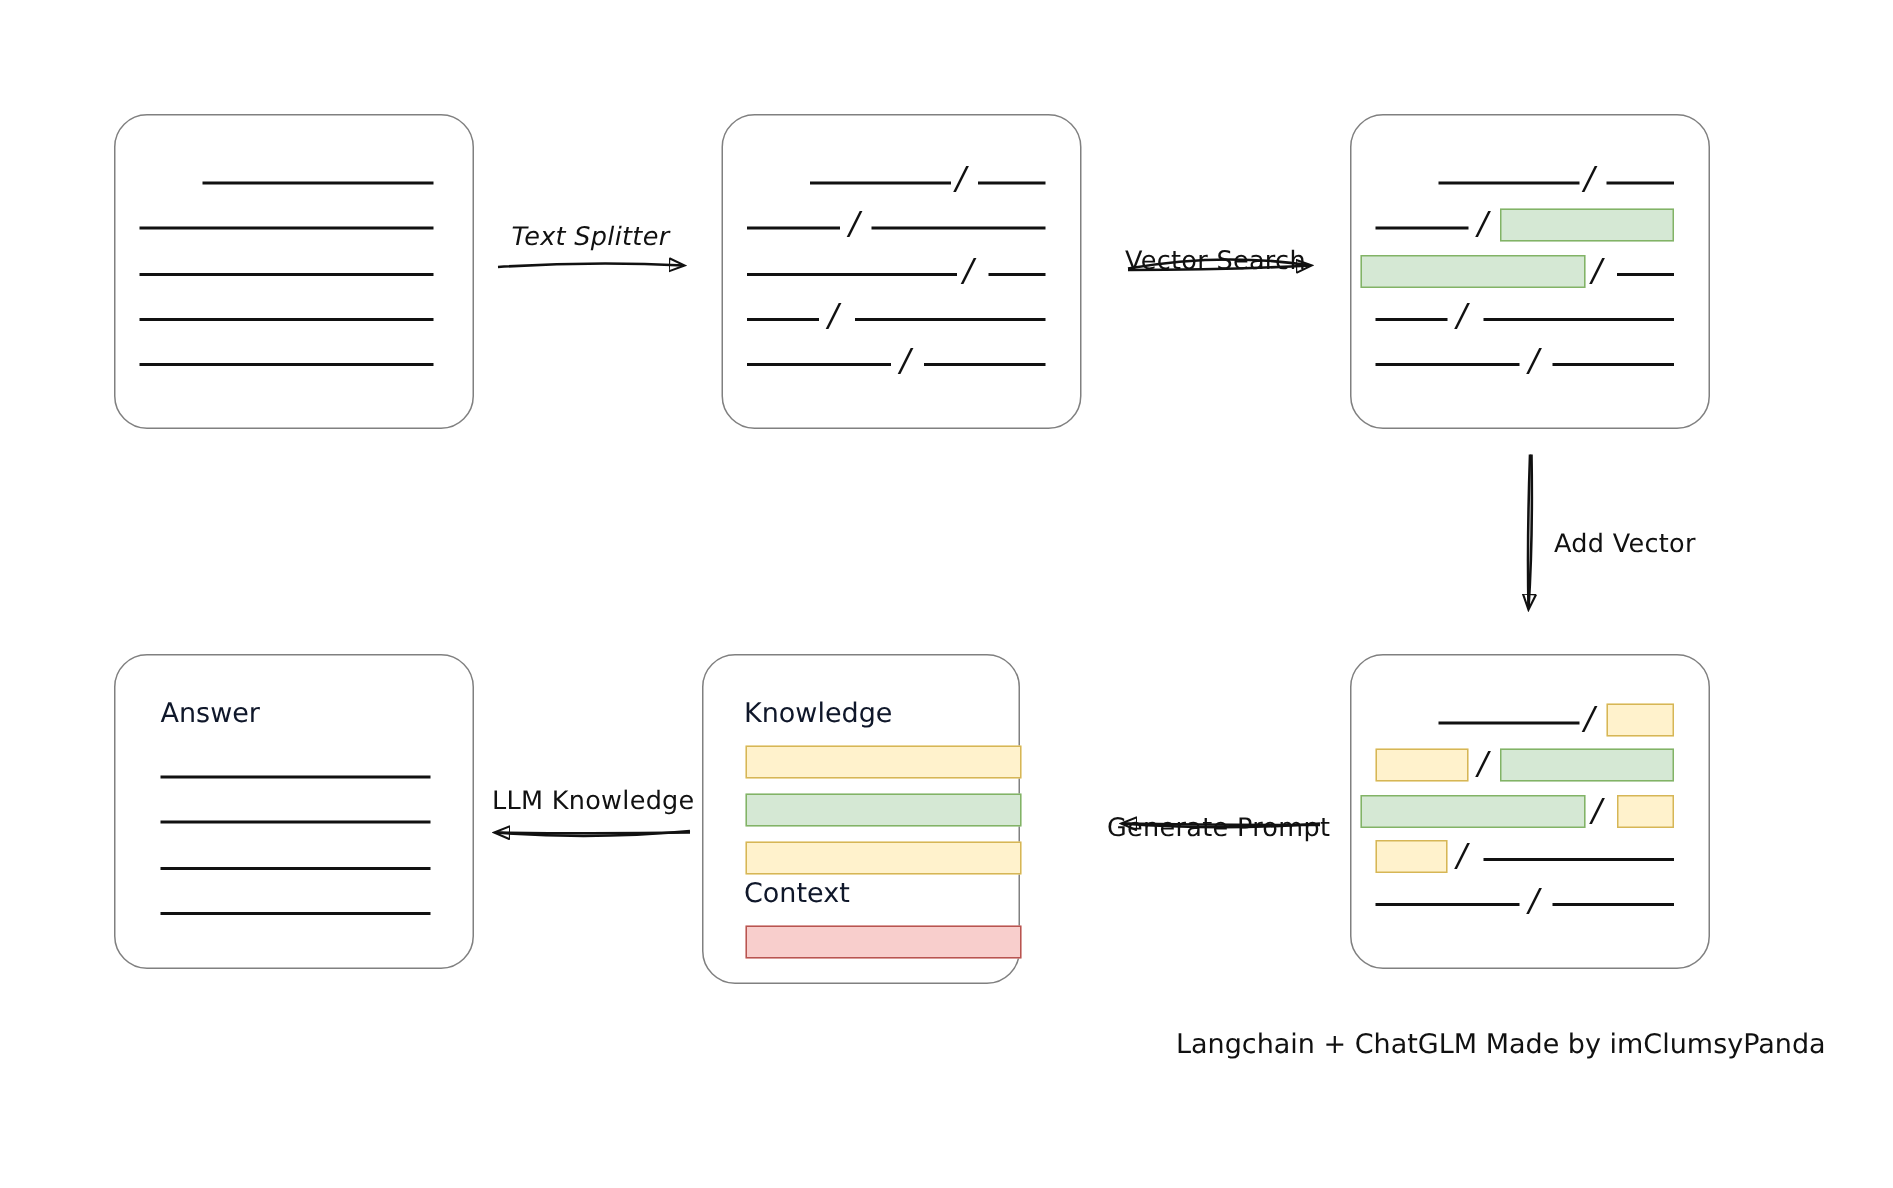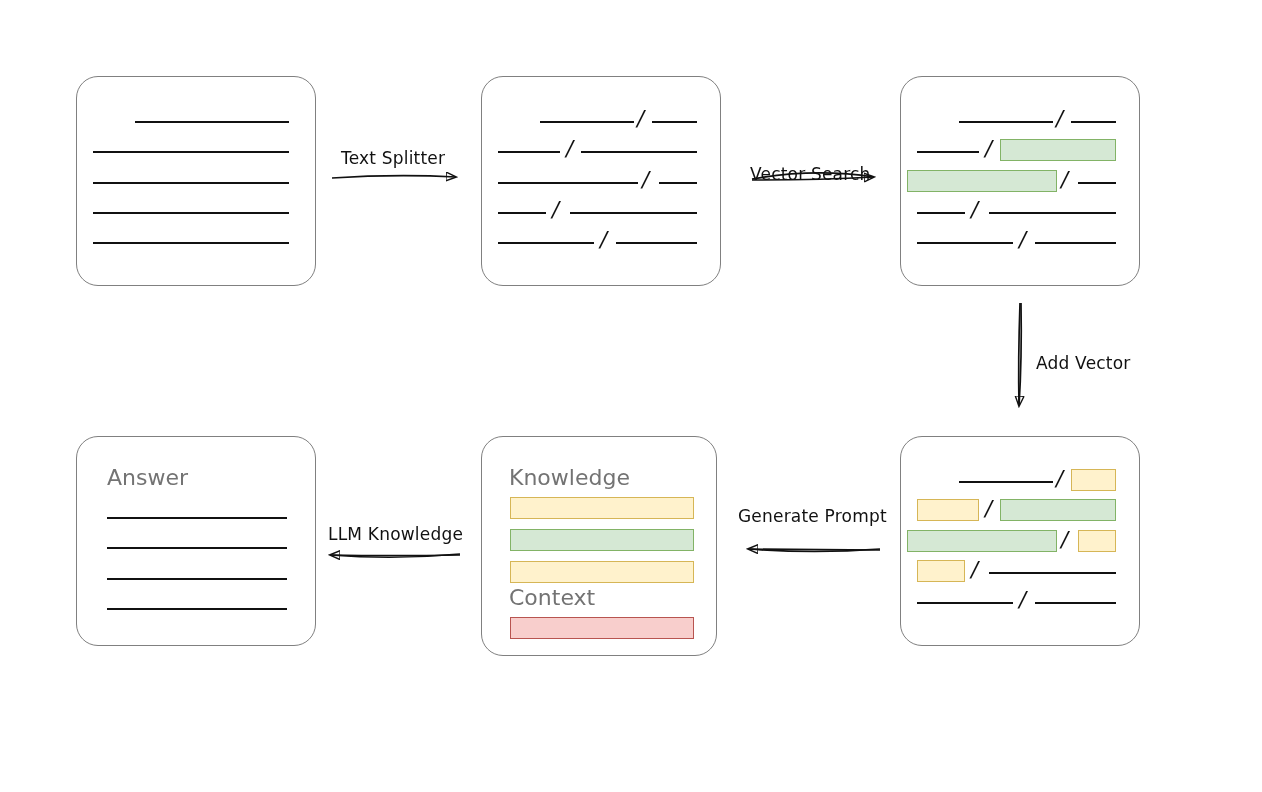--- a/index.html
+++ b/index.html
@@ -62,22 +62,22 @@
     position: absolute;
     font-family: "DejaVu Sans", sans-serif;
     font-size: 17px;
     color: #111111;
     white-space: nowrap;
     letter-spacing: 0.2px;
   }
   .box-heading {
     position: absolute;
     font-family: "DejaVu Sans", sans-serif;
-    font-size: 22px;
-    color: #737373;
+    font-size: 18px;
+    color: #0f172a;
     white-space: nowrap;
   }
   .caption {
     position: absolute;
     font-family: "DejaVu Sans", sans-serif;
     font-size: 18px;
     color: #111111;
     white-space: nowrap;
   }
 </style>
@@ -156,21 +156,21 @@
 
     <div class="chip yellow" style="left:16px; top:123px; width:48px;"></div>
     <div class="slash" style="left:70px;  top:123px;">/</div>
     <div class="rule" style="left:88px;  top:135px; width:127px;"></div>
 
     <div class="rule" style="left:16px;  top:165px; width:96px;"></div>
     <div class="slash" style="left:118px; top:153px;">/</div>
     <div class="rule" style="left:134px; top:165px; width:81px;"></div>
   </div>
 
-  <div class="box" style="left:481px; top:436px; width:236px; height:220px;">
+  <div class="box" style="left:468px; top:436px; width:212px; height:220px;">
     <div class="box-heading" style="left:27px; top:28px;">Knowledge</div>
     <div class="chip yellow" style="left:28px; top:60px; width:184px;"></div>
     <div class="chip green" style="left:28px; top:92px; width:184px;"></div>
     <div class="chip yellow" style="left:28px; top:124px; width:184px;"></div>
     <div class="box-heading" style="left:27px; top:148px;">Context</div>
     <div class="chip red" style="left:28px; top:180px; width:184px;"></div>
   </div>
 
   <div class="box" style="left:76px; top:436px; width:240px; height:210px;">
     <div class="box-heading" style="left:30px; top:28px;">Answer</div>
@@ -214,20 +214,21 @@
       <path d="M 880,549 Q 815,554 748,549" fill="none" stroke="#111111" stroke-width="1.7"></path>
       <path d="M 880,550 Q 812,550 748,549" fill="none" stroke="#111111" stroke-width="1.7" marker-end="url(#arrowOpenL)"></path>
     </g>
 
     <g>
       <path d="M 460,554 Q 395,560 330,555" fill="none" stroke="#111111" stroke-width="1.7"></path>
       <path d="M 460,555 Q 392,556 330,555" fill="none" stroke="#111111" stroke-width="1.7" marker-end="url(#arrowOpenL)"></path>
     </g>
   </svg>
 
-  <div class="label" style="left:341px; top:148px;">Text Splitter</div>
+  <div class="label" style="left:341px; top:148px;font-style:italic;">Text Splitter</div>
   <div class="label" style="left:750px; top:164px;">Vector Search</div>
   <div class="label" style="left:1036px; top:353px;">Add Vector</div>
-  <div class="label" style="left:738px; top:506px;">Generate Prompt</div>
+  <div class="label" style="left:738px; top:542px;">Generate Prompt</div>
   <div class="label" style="left:328px; top:524px;">LLM Knowledge</div>
 
+  <div class="caption" style="left:784px; top:686px;">Langchain + ChatGLM Made by imClumsyPanda</div>
 
 </div>
 
 </body></html>

